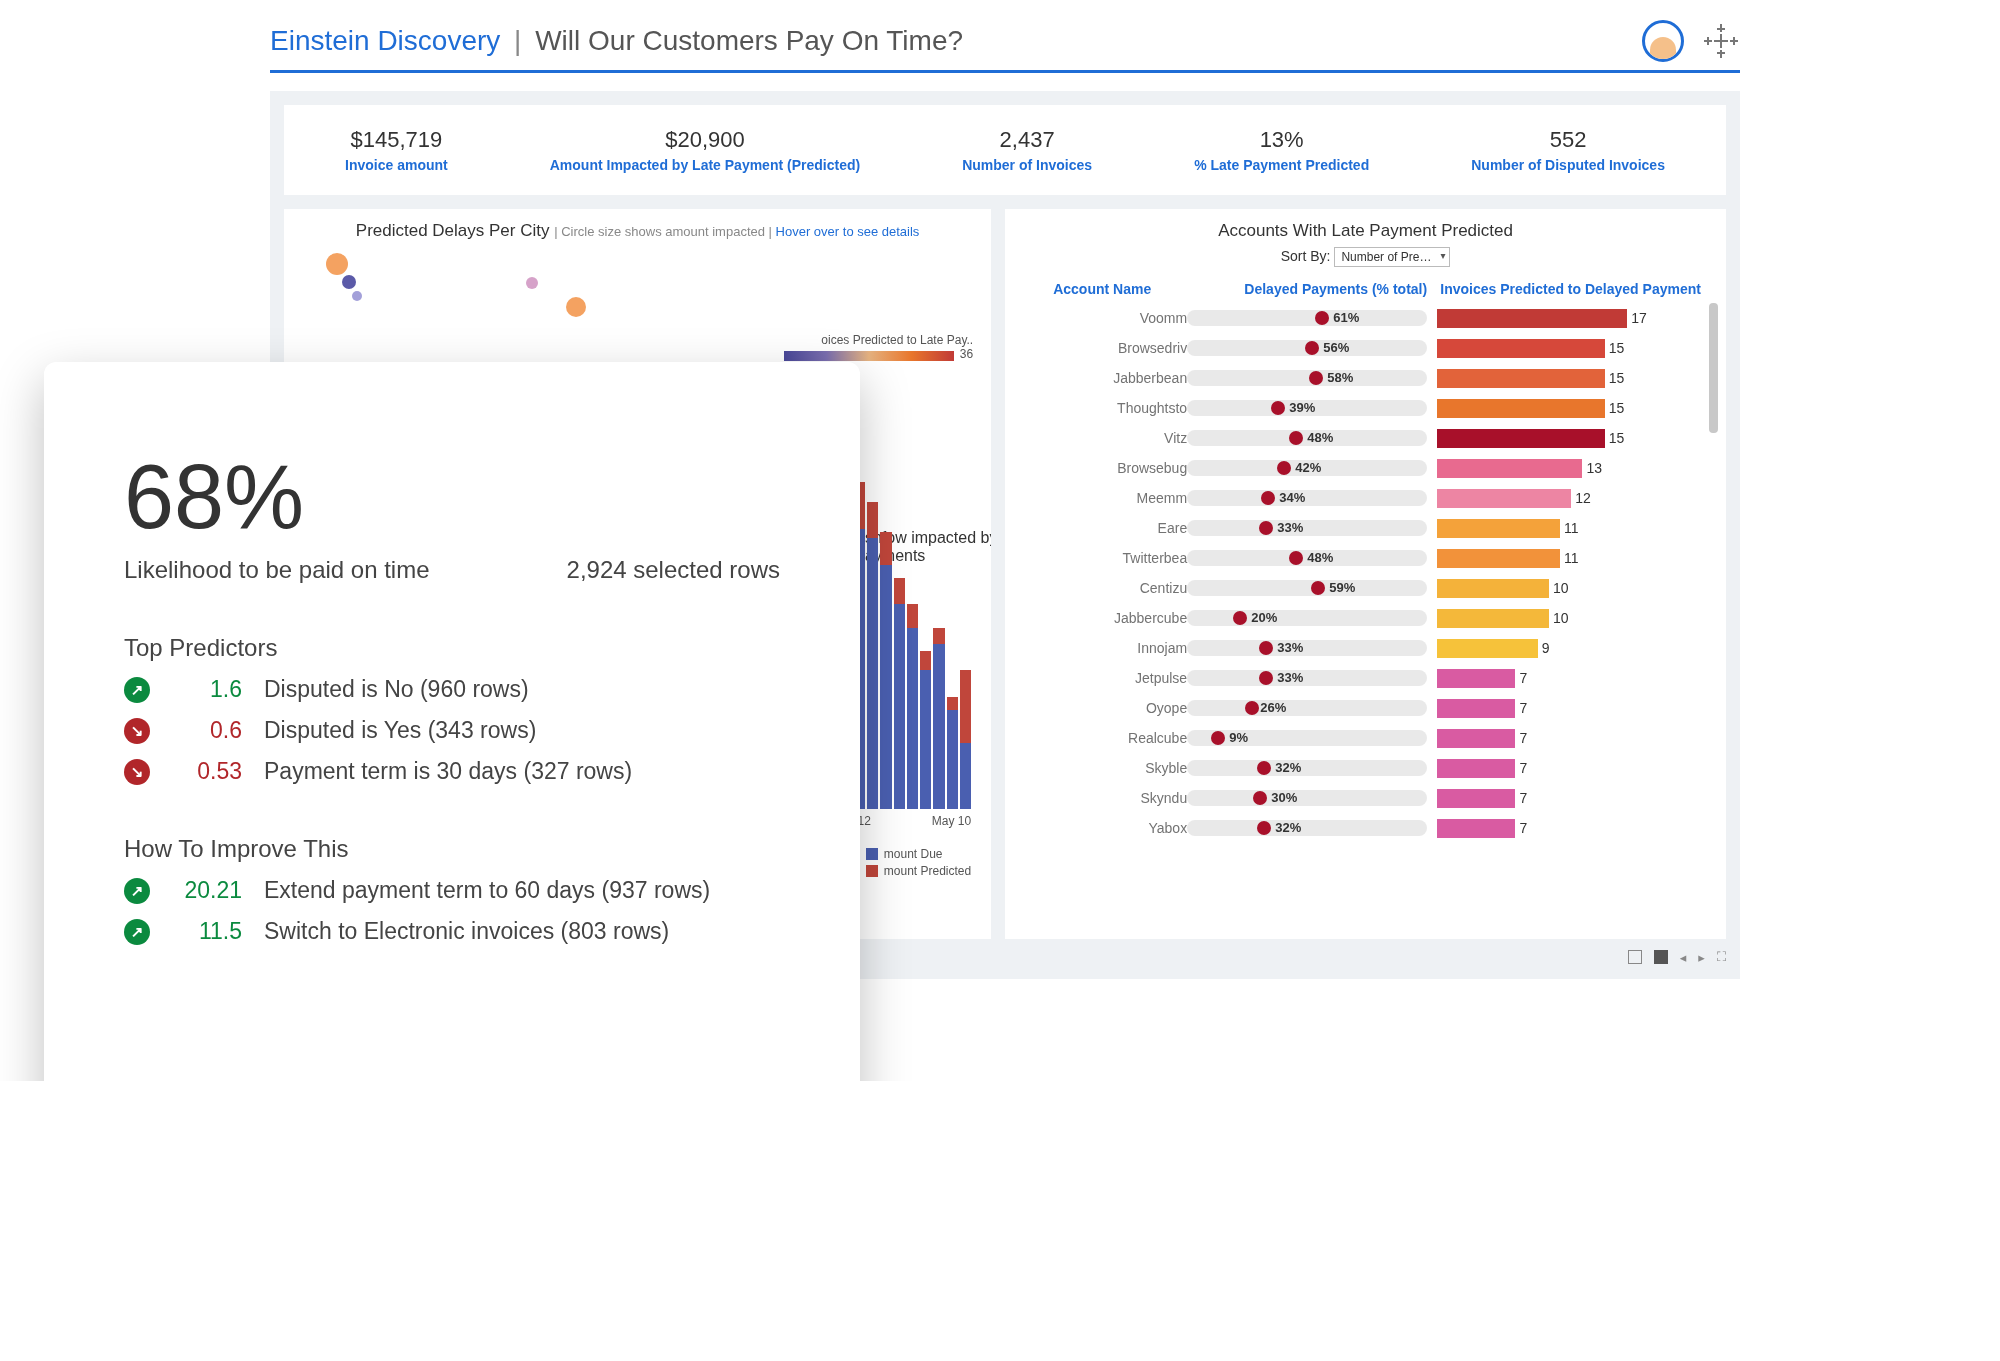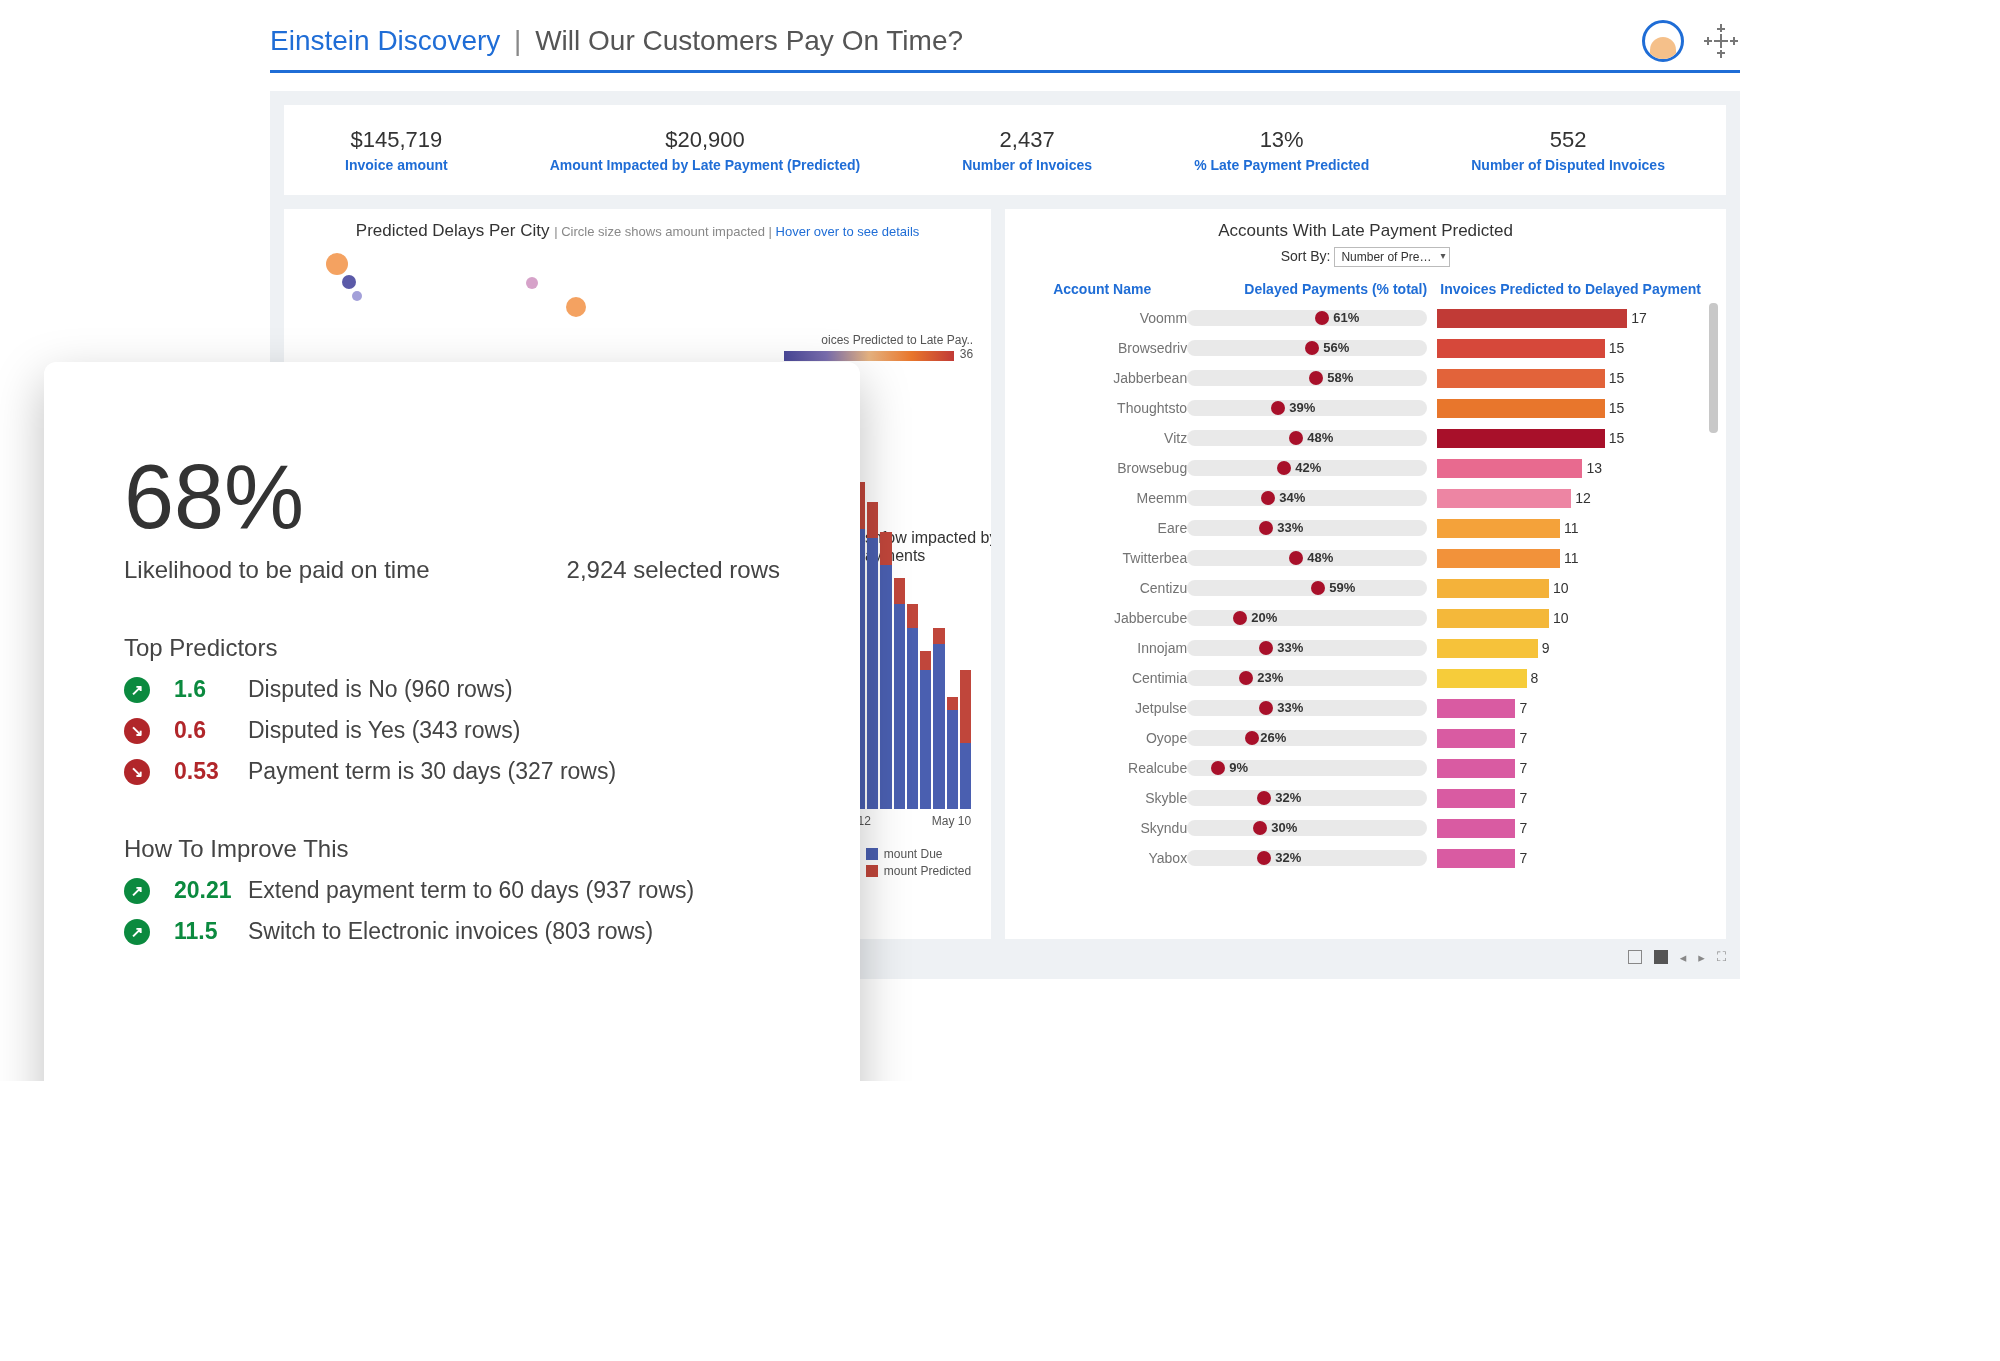--- a/index.html
+++ b/index.html
@@ -84,21 +84,21 @@
 
 .tooltip-card { position:absolute; left:44px; top:362px; width:816px; height:910px; background:#fff; border-radius:12px; box-shadow: 0 18px 50px rgba(0,0,0,0.25); padding: 90px 80px 50px 80px; }
 .tooltip-big { font-size: 90px; color:#333; font-weight:400; line-height:1; }
 .tooltip-row { display:flex; justify-content:space-between; font-size:24px; color:#444; margin-top:14px; }
 .tooltip-section { font-size:24px; color:#444; margin-top:50px; margin-bottom:14px; }
 .pred-row { display:flex; align-items:center; font-size:23px; margin: 14px 0; }
 .icon-circle { width:26px; height:26px; border-radius:50%; display:flex; align-items:center; justify-content:center; margin-right:24px; flex-shrink:0; }
 .icon-up { background:#0b8a3f; }
 .icon-down { background:#b1262a; }
 .icon-arrow { color:#fff; font-size:15px; font-weight:bold; }
-.pred-val { width:68px; font-weight:700; margin-right:6px; }
+.pred-val { width:68px; text-align:right; font-weight:400; margin-right:22px; }
 .val-green { color:#0b8a3f; }
 .val-red { color:#b1262a; }
 .pred-text { color:#444; }
 .powered { position:absolute; bottom:48px; left:80px; color:#1f6dd6; font-size:24px; display:flex; align-items:center; gap:12px; }
 .puzzle-icon { width:22px; height:22px; background:#1f6dd6; border-radius:3px; position:relative; }
 .puzzle-icon::before { content:""; position:absolute; width:8px; height:8px; background:#1f6dd6; border-radius:50%; top:-5px; left:7px; }
 </style>
 </head>
 <body>
 
@@ -408,32 +408,20 @@
                 <div class="track-bg"></div>
                 <div class="track-dot" style="left: 72px;"></div>
                 <div class="track-label" style="left: 90px;">33%</div>
               </div>
               <div class="cell-bar-wrap">
                 <div class="cell-bar" style="width: 100.588px; background: rgb(246, 194, 58);"></div>
                 <div class="cell-bar-label">9</div>
               </div>
             </div>
             <div class="row">
-              <div class="cell-name">Centimia</div>
-              <div class="cell-track">
-                <div class="track-bg"></div>
-                <div class="track-dot" style="left: 52px;"></div>
-                <div class="track-label" style="left: 70px;">23%</div>
-              </div>
-              <div class="cell-bar-wrap">
-                <div class="cell-bar" style="width: 89.4118px; background: rgb(246, 204, 58);"></div>
-                <div class="cell-bar-label">8</div>
-              </div>
-            </div>
-            <div class="row">
               <div class="cell-name">Jetpulse</div>
               <div class="cell-track">
                 <div class="track-bg"></div>
                 <div class="track-dot" style="left: 72px;"></div>
                 <div class="track-label" style="left: 90px;">33%</div>
               </div>
               <div class="cell-bar-wrap">
                 <div class="cell-bar" style="width: 78.2353px; background: rgb(217, 91, 162);"></div>
                 <div class="cell-bar-label">7</div>
               </div>

